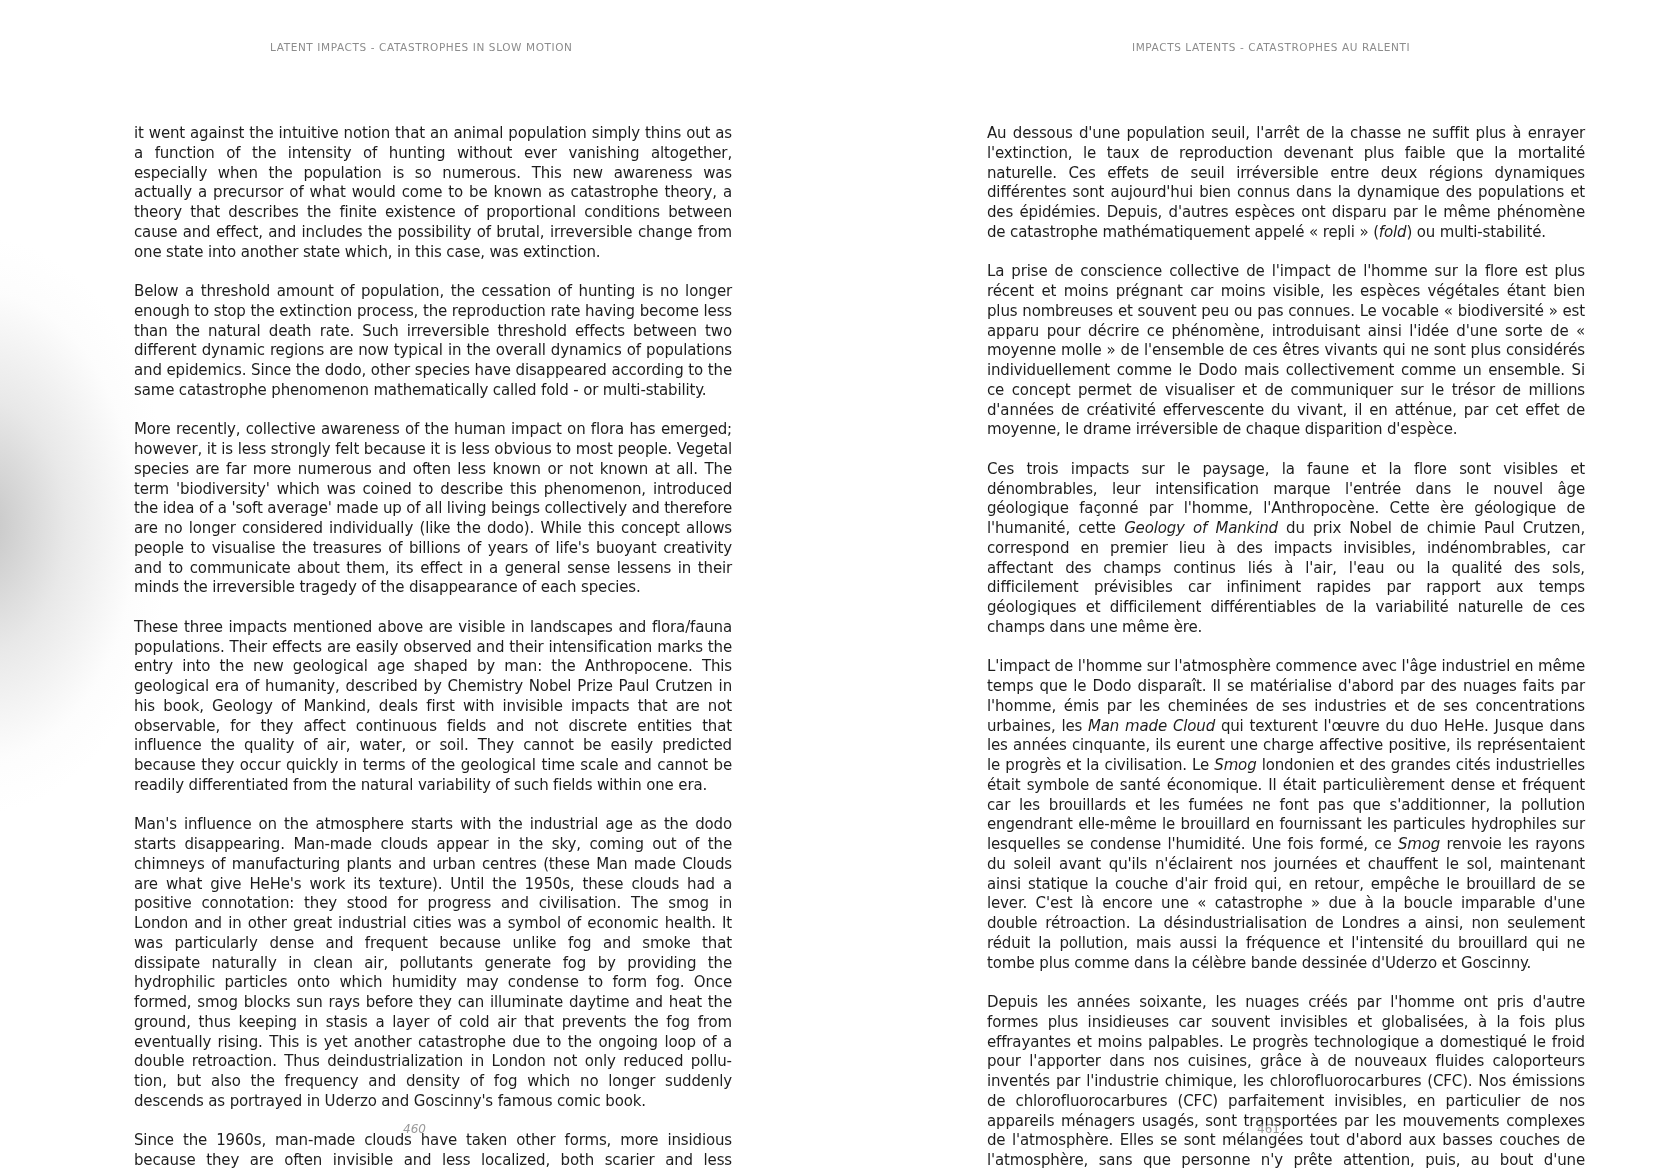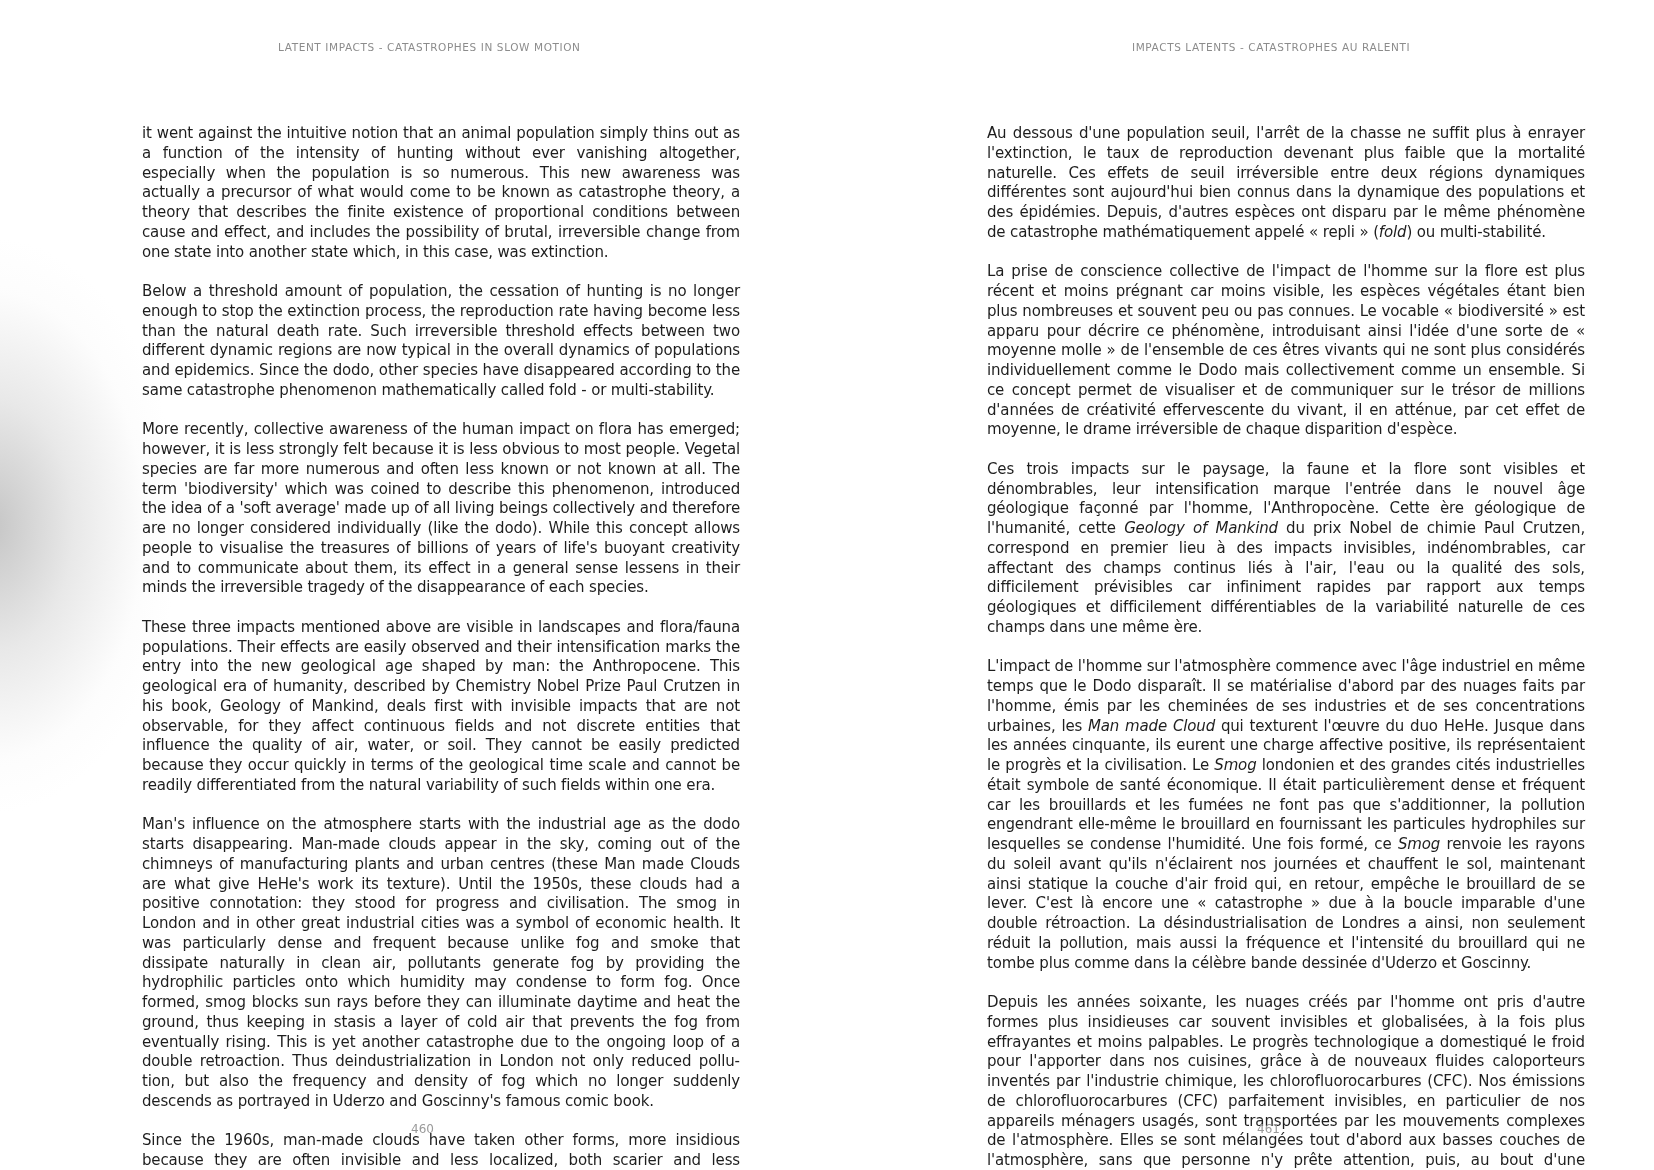--- a/index.html
+++ b/index.html
@@ -5,21 +5,21 @@
     html, body { margin: 0; padding: 0; }
     body {
       width: 1654px; height: 1170px; overflow: hidden;
       background: #ffffff;
       font-family: "DejaVu Sans", sans-serif;
       color: #1e1e1e;
       position: relative;
     }
     .spread { position: absolute; inset: 0; }
     .page { position: absolute; top: 0; height: 1170px; width: 827px; }
-    .page.left { left: 8px; }
+    .page.left { left: 0; }
     .page.right { left: 847px; }
     
     .shadow-blob {
       position: absolute; left: -120px; top: 180px; width: 520px; height: 720px;
       background: radial-gradient(ellipse 45% 50% at 20% 48%, rgba(150,150,150,0.55) 0%, rgba(190,190,190,0.35) 35%, rgba(235,235,235,0.12) 65%, rgba(255,255,255,0) 80%);
       pointer-events: none;
     }
     .running-head {
       position: absolute; top: 41px;
       font-size: 10.5px; letter-spacing: 0.6px; color: #8c8c8c;
@@ -34,21 +34,21 @@
       letter-spacing: -0.15px;
       margin-left: 16px;
     }
     .page.left .text-block { left: 118px; }
     .page.right .text-block { left: 124px; }
     .text-block p { margin: 0 0 19.75px 0; }
     .text-block em { }
     .folio {
       position: absolute; top: 1122px; font-size: 12px; color: #9a9a9a;
     }
-    .page.left .folio { left: 403px; }
+    .page.left .folio { left: 403px; font-style: italic; }
     .page.right .folio { left: 410px; }
   </style>
 </head>
 <body>
 
 <div class="spread">
 
   <div class="page left">
     <div class="shadow-blob"></div>
     <div class="running-head">LATENT IMPACTS - CATASTROPHES IN SLOW MOTION</div>

